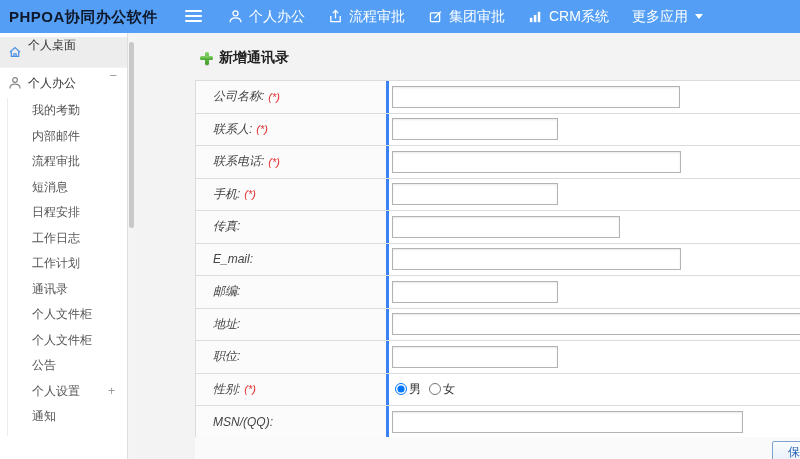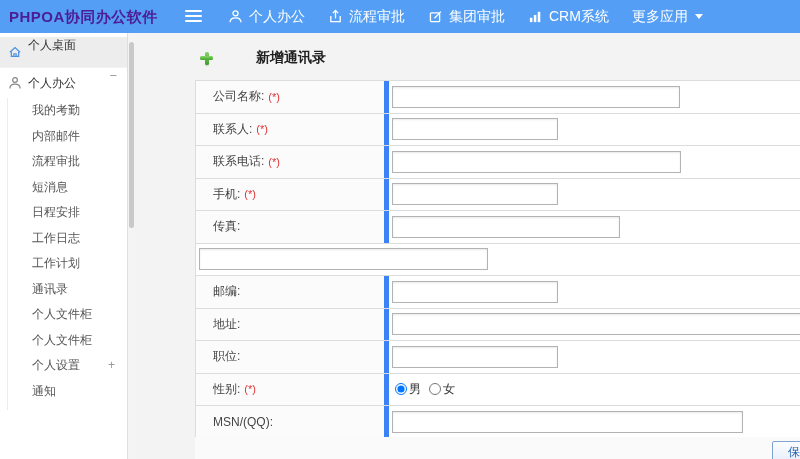--- a/index.html
+++ b/index.html
@@ -4,21 +4,21 @@
 <style>
   html,body{margin:0;padding:0;}
   body{
     width:800px;height:459px;overflow:hidden;position:relative;
     background:#f3f3f3;
     font-family:"Liberation Sans","DejaVu Sans",sans-serif;
     -webkit-font-smoothing:antialiased;
   }
   
   .topbar{position:absolute;top:0;left:0;width:800px;height:33px;background:#549ff5;}
-  .brand{position:absolute;left:9px;top:0;height:33px;line-height:33px;color:#4c1d95;
+  .brand{position:absolute;left:9px;top:0;height:33px;line-height:33px;color:#0f172a;
          font-size:15px;font-weight:bold;letter-spacing:.5px;}
   .hamburger{position:absolute;left:185px;top:10px;width:17px;height:13px;cursor:pointer;}
   .hamburger i{display:block;height:2.4px;background:#fff;margin-bottom:2.6px;border-radius:1px;}
   .topnav{position:absolute;left:228px;top:0;height:33px;display:flex;align-items:center;}
   .navitem{display:flex;align-items:center;color:#fff;font-size:14px;margin-right:23px;cursor:pointer;}
   .navitem .nicon{display:flex;align-items:center;margin-right:6px;}
   .caret{width:0;height:0;border-left:4.5px solid transparent;border-right:4.5px solid transparent;
          border-top:5px solid #fff;margin-left:7px;}
   
   .sidebar{position:absolute;top:33px;left:0;width:127px;bottom:0;background:#fff;}
@@ -37,27 +37,27 @@
   .subitem{height:25.5px;line-height:25.5px;padding-left:32px;padding-right:12px;
            font-size:12px;color:#555;cursor:pointer;display:flex;align-items:center;}
   .subitem .plus{margin-left:auto;color:#999;font-size:12px;}
   
   .page-title{position:absolute;left:200px;top:49px;display:flex;align-items:center;}
   .plus-icon{position:relative;width:13px;height:13px;margin-right:6px;}
   .plus-icon::before{content:'';position:absolute;left:4.5px;top:0;width:4px;height:13px;
        background:linear-gradient(#86d468,#3f9b28);border-radius:1.5px;box-shadow:0 1px 1px rgba(0,0,0,.15);}
   .plus-icon::after{content:'';position:absolute;top:4.5px;left:0;height:4px;width:13px;
        background:linear-gradient(#86d468,#45a42c);border-radius:1.5px;}
-  .pt-text{font-size:14px;font-weight:bold;color:#222;margin-left:37px;}
+  .pt-text{font-size:14px;font-weight:bold;color:#222;}
   
   .form-panel{position:absolute;left:195px;top:80px;width:625px;
               border-top:1px solid #dcdcdc;background:#fff;}
   .frow{display:flex;height:31.5px;border-bottom:1px solid #dcdcdc;border-left:1px solid #dcdcdc;}
-  .fl{width:193px;min-width:193px;background:#fbfbfb;border-right:5px solid #3b82f6;
-      display:flex;align-items:center;padding-left:17px;font-size:12px;color:#444;box-sizing:border-box;}
+  .fl{width:193px;min-width:193px;background:#fbfbfb;border-right:3px solid #3b82f6;
+      display:flex;align-items:center;padding-left:17px;font-size:12px;color:#444;box-sizing:border-box;font-style:italic;}
   .fl .star{color:#e03434;margin-left:4px;font-size:11px;}
   .fv{flex:1;background:#fff;display:flex;align-items:center;padding-left:3px;}
   .fv input[type=text]{height:20px;border:1px solid #b3b3b3;background:#fff;
       box-shadow:inset 0 1px 2px rgba(0,0,0,.09);outline:none;padding:0 3px;font-size:12px;}
   .w280{width:280px;} .w158{width:158px;} .w281{width:281px;} .w220{width:220px;}
   .w405{width:405px;} .w343{width:343px;}
   .radio-group{display:flex;align-items:center;font-size:12px;color:#333;padding-left:3px;}
   .radio-group label{display:flex;align-items:center;margin-right:8px;cursor:pointer;}
   .radio-group input{margin:0 2px 0 0;width:12px;height:12px;}
   .form-footer{position:absolute;left:195px;top:437px;width:605px;height:22px;background:#fafafa;}
@@ -169,20 +169,23 @@
     <div class="subitem">
         <span>通讯录</span>
       </div>
     <div class="subitem">
         <span>个人文件柜</span>
       </div>
     <div class="subitem">
         <span>个人文件柜</span>
       </div>
     <div class="subitem">
+        <span>公告</span>
+      </div>
+    <div class="subitem">
       <span>个人设置</span>
       <span class="plus">+</span>
     </div>
     <div class="subitem">
         <span>通知</span>
       </div>
   </div>
 </div>
 <div class="sb-sep"></div>
 <div class="sb-track">
@@ -233,20 +236,23 @@
   </div>
   <div class="frow">
     <div class="fl">
         <span>传真:</span>
       </div>
     <div class="fv">
         <input type="text" class="w220" style="">
       </div>
   </div>
   <div class="frow">
+    <div class="fl">
+        <span>E_mail:</span>
+      </div>
     <div class="fv">
         <input type="text" class="w281" style="">
       </div>
   </div>
   <div class="frow">
     <div class="fl">
         <span>邮编:</span>
       </div>
     <div class="fv">
         <input type="text" class="w158" style="">

